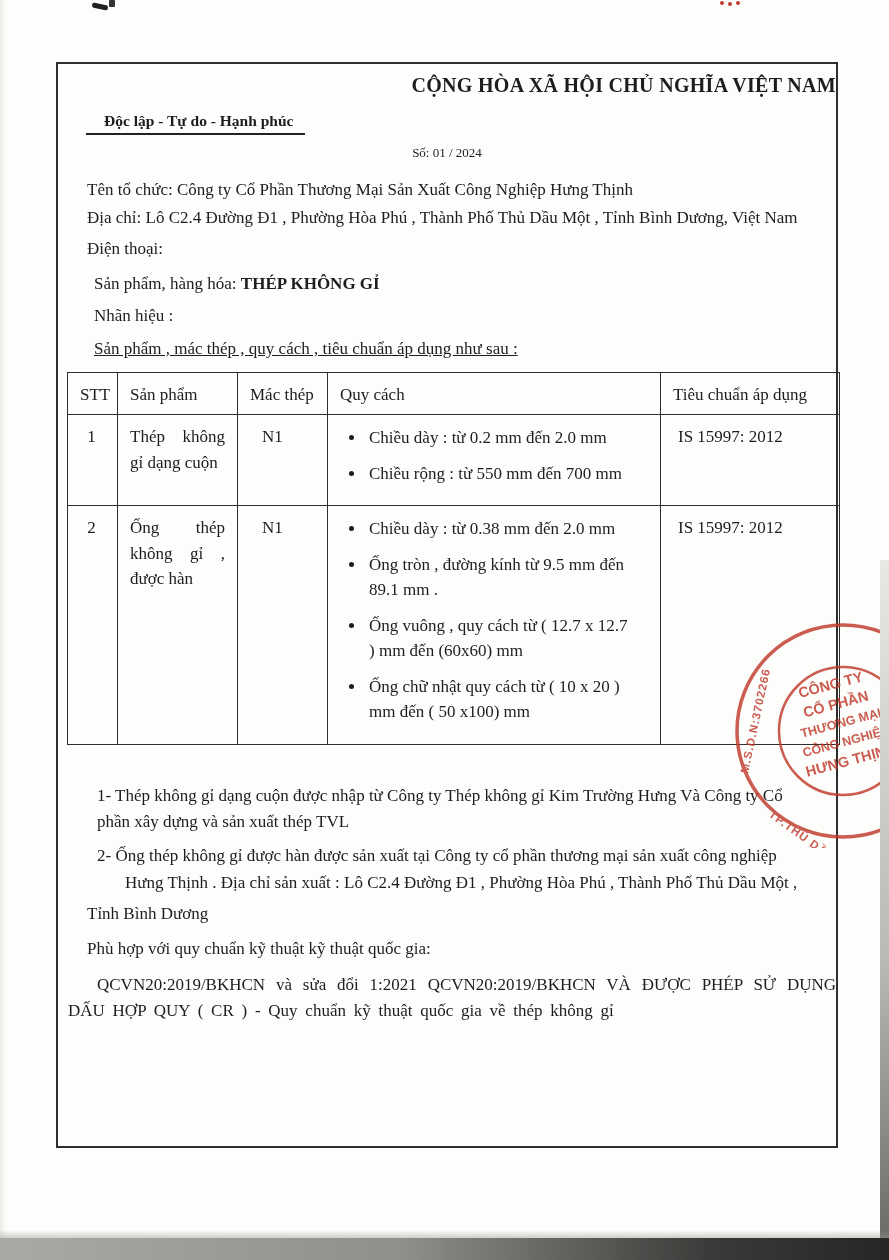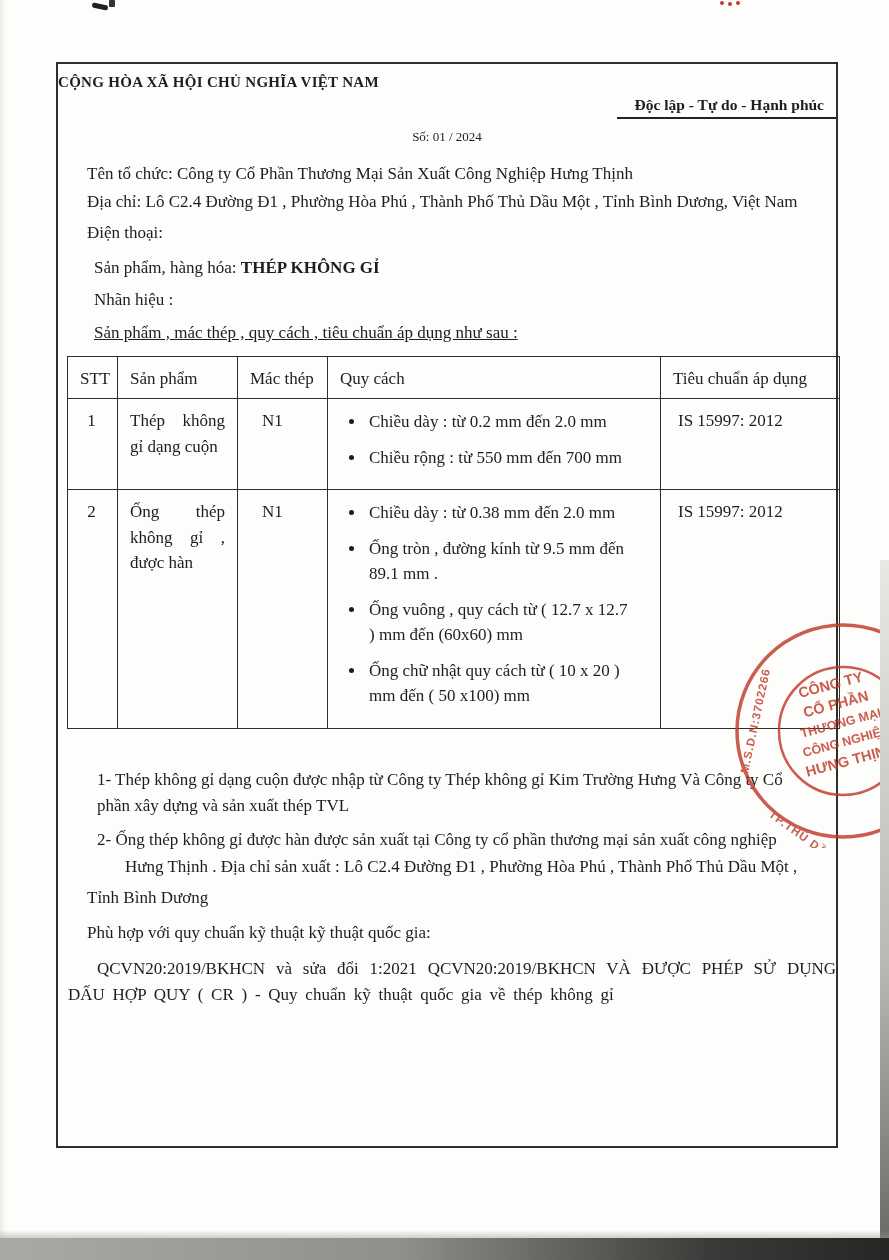--- a/index.html
+++ b/index.html
@@ -15,22 +15,22 @@
   .page { position:absolute; inset:0; }
 
   
   .frame {
     position:absolute; left:56px; top:62px;
     width:782px; height:1086px;
     border:2px solid #2e2e2c;
   }
 
   
-  .nat-title { margin-top:10px; text-align:left; font-weight:bold; font-size:15px; letter-spacing:.3px; }
-  .motto-wrap { text-align:right; margin-top:5px; }
+  .nat-title { margin-top:10px; text-align:right; font-weight:bold; font-size:20px; letter-spacing:.3px; }
+  .motto-wrap { text-align:left; margin-top:15px;padding-left:28px; }
   .motto { display:inline-block; font-weight:bold; font-size:15.5px; padding:0 12px 3px 18px; border-bottom:2px solid #222; }
   .doc-title { text-align:center; font-weight:bold; font-size:21px; margin-top:30px; letter-spacing:.4px; }
   .doc-number { text-align:center; font-size:13px; margin-top:10px; }
 
   
   .para { font-size:17px; line-height:1.55; margin-left:29px; margin-right:30px; }
   .org   { margin-top:16px; }
   .addr  { margin-top:2px; margin-right:26px; }
   .phone { margin-top:4px; }
   .product { margin-top:9px; margin-left:36px; }

